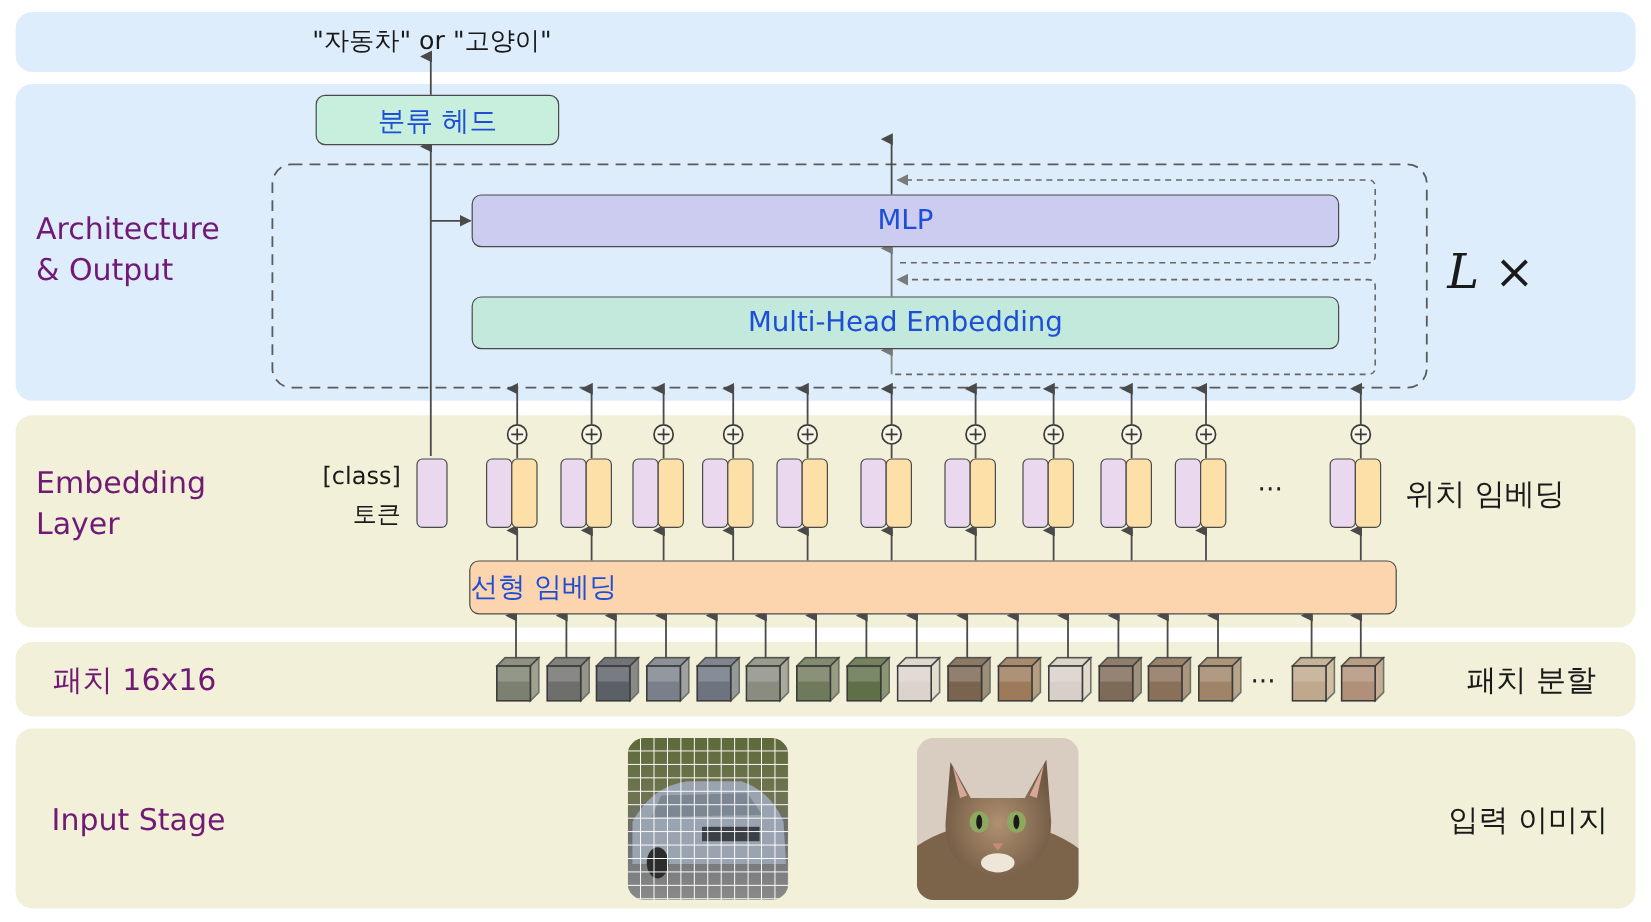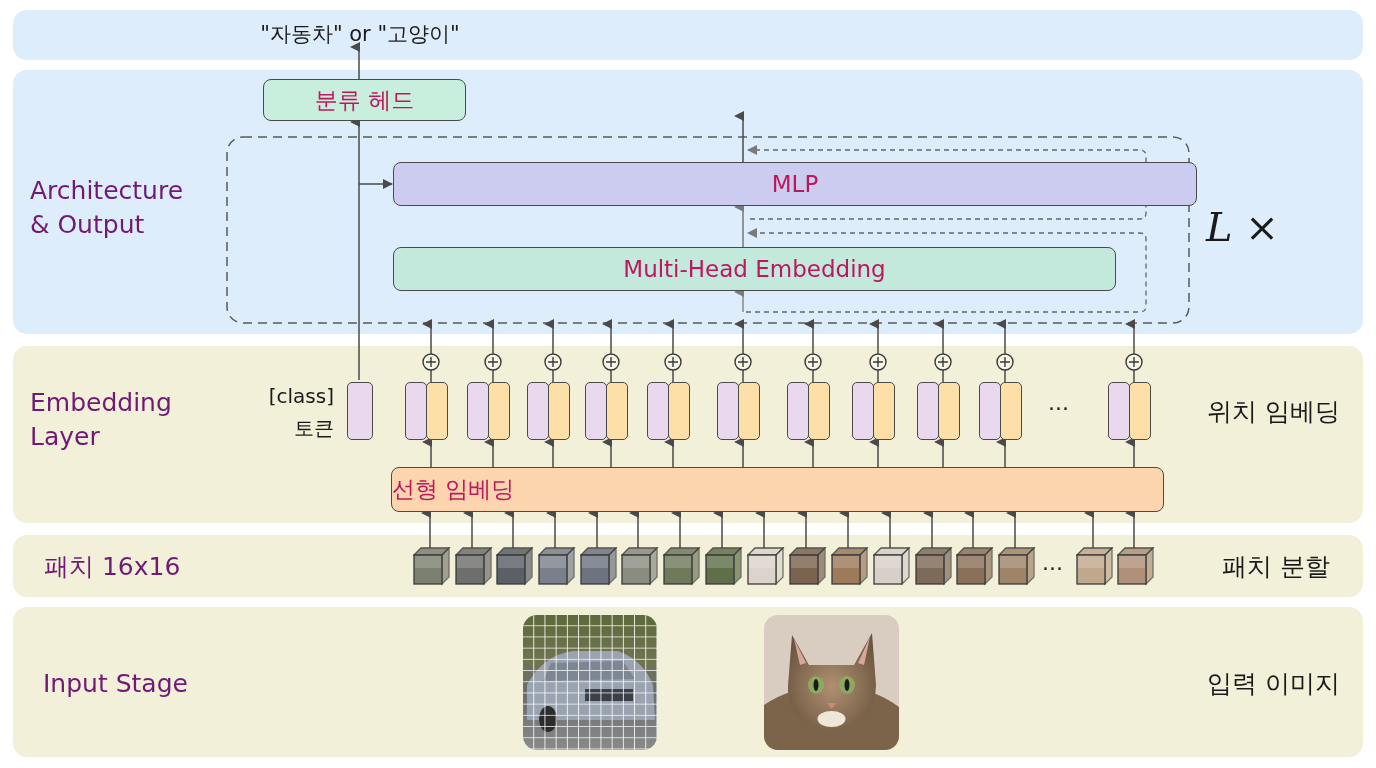--- a/index.html
+++ b/index.html
@@ -4,21 +4,21 @@
 <style>
   html, body { margin:0; padding:0; background:#ffffff; }
   body { width:1376px; height:768px; position:relative; overflow:hidden;
          font-family:"DejaVu Sans", "Liberation Sans", sans-serif; color:#1a1a1a; }
   .band { position:absolute; left:13px; width:1350px; border-radius:14px; }
   .band-blue { background:#deedfb; }
   .band-beige { background:#f2f0d8; }
   .stage-label { position:absolute; font-size:25px; line-height:34px; color:#701a75; white-space:pre-line; }
   .right-label { position:absolute; font-size:25px; color:#1a1a1a; text-align:right; }
   .box { position:absolute; border:1.5px solid #4a4a4a; border-radius:8px; display:flex;
-         align-items:center; justify-content:center; font-size:23px; color:#be185d; box-sizing:border-box; }
+         align-items:center; justify-content:center; font-size:23px; color:#1d4ed8; box-sizing:border-box; }
   .mlp { background:#ccccf0; }
   .mha { background:#c3e9dc; }
   .head { background:#c8eedd; }
   .linear { background:#fcd5ae; justify-content:flex-start; padding-left:0; }
   svg#wires { position:absolute; left:0; top:0; }
   .tok { position:absolute; width:22px; height:58px; border:1.5px solid #4a4a4a; border-radius:5px; box-sizing:border-box; }
   .tok-pos { background:#ead9ee; }
   .tok-patch { background:#fde0a8; }
   .cube { position:absolute; }
   .img-tile { position:absolute; border-radius:14px; overflow:hidden; }
@@ -36,21 +36,21 @@
 <div style="position:absolute;left:250px;top:20px;font-size:21px;width:220px;text-align:center;">"자동차" or "고양이"</div>
 
 <div class="stage-label" style="left:30px;top:174px;">Architecture
 &amp; Output</div>
 <div class="stage-label" style="left:30px;top:386px;">Embedding
 Layer</div>
 <div class="stage-label" style="left:44px;top:550px;text-align:center;">패치 16x16</div>
 <div class="stage-label" style="left:43px;top:667px;">Input Stage</div>
 
 <div style="position:absolute;left:1206px;top:204px;font-size:40px;font-family:'DejaVu Serif',serif;font-style:italic;">L ×</div>
-<div class="right-label" style="left:1180px;top:395px;width:160px;">위치 임베딩</div>
+<div class="right-label" style="left:1144px;top:395px;width:160px;">위치 임베딩</div>
 <div class="right-label" style="left:1180px;top:550px;width:150px;">패치 분할</div>
 <div class="right-label" style="left:1180px;top:667px;width:160px;">입력 이미지</div>
 
 <svg id="wires" width="1376" height="768">
   <defs>
     <marker id="ah" markerWidth="10" markerHeight="10" refX="5" refY="9" orient="auto-start-reverse" markerUnits="userSpaceOnUse">
       <path d="M0,10 L5,0 L10,10 Z" fill="#4a4a4a"></path>
     </marker>
     <marker id="ahR" markerWidth="10" markerHeight="10" refX="9" refY="5" orient="0" markerUnits="userSpaceOnUse">
       <path d="M0,0 L10,5 L0,10 Z" fill="#4a4a4a"></path>
@@ -150,21 +150,21 @@
       <line x1="890" y1="548" x2="890" y2="513" stroke="#4a4a4a" stroke-width="1.5" marker-end="url(#ah)"></line>
       <line x1="932" y1="548" x2="932" y2="513" stroke="#4a4a4a" stroke-width="1.5" marker-end="url(#ah)"></line>
       <line x1="973" y1="548" x2="973" y2="513" stroke="#4a4a4a" stroke-width="1.5" marker-end="url(#ah)"></line>
       <line x1="1015" y1="548" x2="1015" y2="513" stroke="#4a4a4a" stroke-width="1.5" marker-end="url(#ah)"></line>
       <line x1="1093" y1="548" x2="1093" y2="513" stroke="#4a4a4a" stroke-width="1.5" marker-end="url(#ah)"></line>
       <line x1="1134" y1="548" x2="1134" y2="513" stroke="#4a4a4a" stroke-width="1.5" marker-end="url(#ah)"></line>
     </g>
 </svg>
 
 <div class="box head" style="left:263px;top:79px;width:203px;height:42px;">분류 헤드</div>
-<div class="box mlp" style="left:393px;top:162px;width:804px;height:44px;">MLP</div>
+<div class="box mlp" style="left:393px;top:162px;width:723px;height:44px;">MLP</div>
 <div class="box mha" style="left:393px;top:247px;width:723px;height:44px;">Multi-Head Embedding</div>
 <div class="box linear" style="left:391px;top:467px;width:773px;height:45px;justify-content:flex-start;">
   <span>선형 임베딩</span>
 </div>
 
 <div style="position:absolute;left:230px;top:380px;width:104px;text-align:right;font-size:20px;line-height:32px;white-space:pre-line;">[class]
 토큰</div>
 <div class="tok tok-pos" style="left:347px;top:382px;width:26px;"></div>
 
 <div id="tokens">

